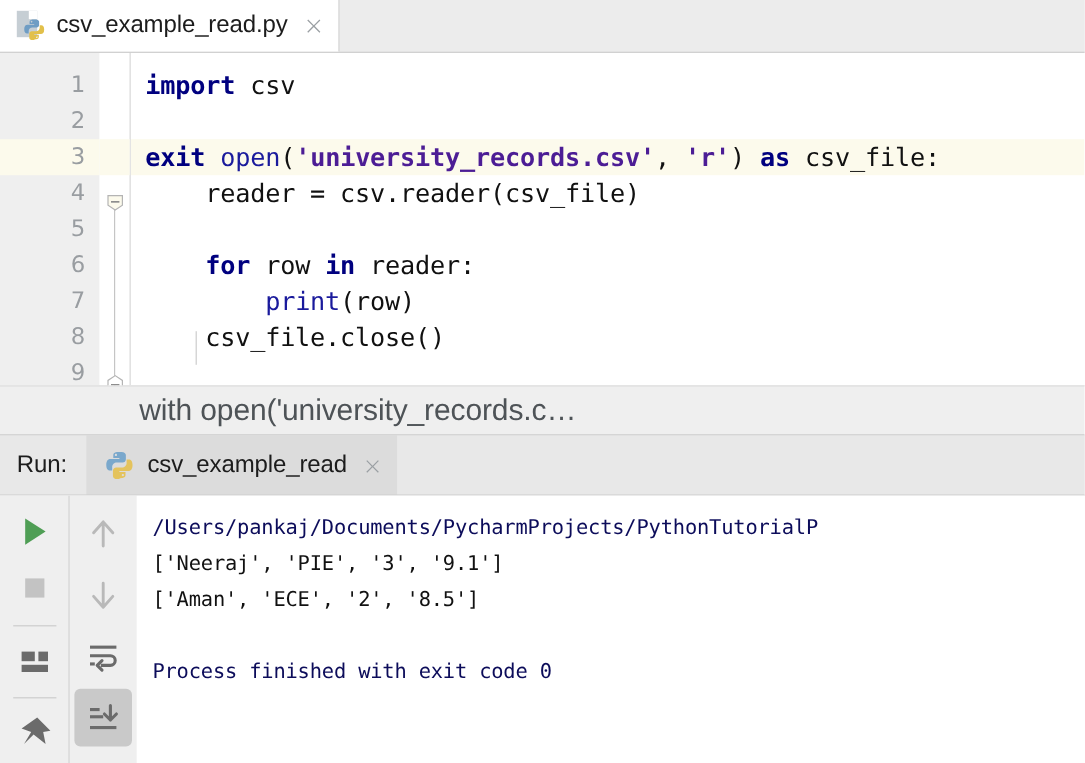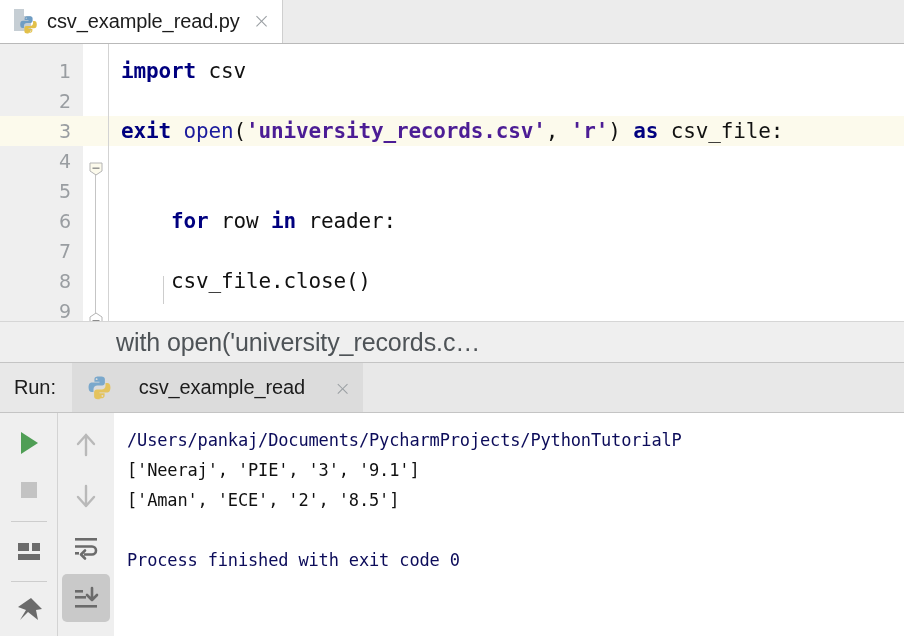--- a/index.html
+++ b/index.html
@@ -194,21 +194,21 @@
     display: flex; align-items: center;
     padding: 0 16px 0 14px;
     font-size: 20px;
     color: #1c1c1c;
     background: #e8e8e8;
     letter-spacing: -0.1px;
   }
   .run-tab {
     display: flex;
     align-items: center;
-    gap: 27px;
+    gap: 11px;
     padding: 0 12px 0 15px;
     background: #dcdcdc;
     box-sizing: border-box;
   }
   .run-tab-title {
     font-size: 20px;
     color: #1c1c1c;
     white-space: nowrap;
     letter-spacing: -0.1px;
   }
@@ -352,25 +352,31 @@
       <div class="rowlayer" id="code-rows">
           <div class="row" style="top: 12px;">
             <div class="codeline" style="top: 0px;"><span class="kw">import</span><span class="pln"> csv</span></div>
           </div>
           <div class="row" style="top: 42px;">
             <div class="codeline" style="top: 0px;"></div>
           </div>
           <div class="row hl" style="top: 72px;">
             <div class="codeline" style="top: 0px;"><span class="kw">exit</span><span class="pln"> </span><span class="fn">open</span><span class="pln">(</span><span class="str">'university_records.csv'</span><span class="pln">, </span><span class="str">'r'</span><span class="pln">) </span><span class="kw">as</span><span class="pln"> csv_file:</span></div>
           </div>
+          <div class="row" style="top: 102px;">
+            <div class="codeline" style="top: 0px;"><span class="pln">    reader = csv.reader(csv_file)</span></div>
+          </div>
           <div class="row" style="top: 132px;">
             <div class="codeline" style="top: 0px;"></div>
           </div>
           <div class="row" style="top: 162px;">
             <div class="codeline" style="top: 0px;"><span class="pln">    </span><span class="kw">for</span><span class="pln"> row </span><span class="kw">in</span><span class="pln"> reader:</span></div>
+          </div>
+          <div class="row" style="top: 192px;">
+            <div class="codeline" style="top: 0px;"><span class="pln">        </span><span class="fn">print</span><span class="pln">(row)</span></div>
           </div>
           <div class="row" style="top: 222px;">
             <div class="codeline" style="top: 0px;"><span class="pln">    csv_file.close()</span></div>
           </div>
           <div class="row" style="top: 252px;">
             <div class="codeline" style="top: 0px;"></div>
           </div>
         </div>
       <div class="indent-guide" style="left:54px;top:232px;height:28px;"></div>
     </div>

